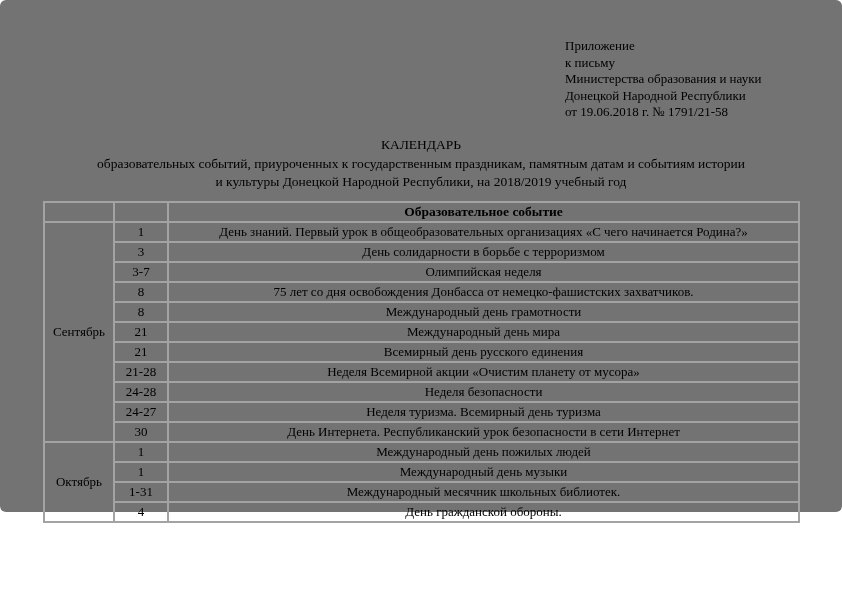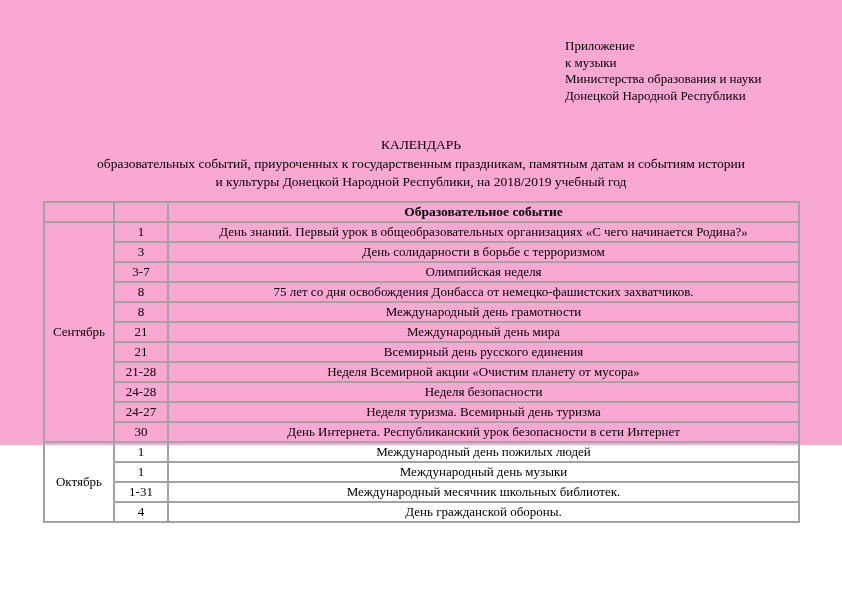--- a/index.html
+++ b/index.html
@@ -5,21 +5,21 @@
   * { box-sizing: border-box; margin: 0; padding: 0; }
   html, body { background: #ffffff; }
   body {
     width: 842px;
     height: 595px;
     font-family: "Liberation Serif", serif;
     color: #000;
     position: relative;
     overflow: hidden;
   }
-  .page { position: relative; width: 842px; height: 445px; background: #f9a8d4; }
+  .page { position: relative; width: 842px; height: 512px; background: #737373; border-radius: 6px; }
 
   .letterhead {
     position: absolute;
     left: 565px;
     top: 38px;
     font-size: 13px;
     line-height: 16.5px;
     white-space: nowrap;
   }
 
@@ -54,23 +54,24 @@
   th.event-head { text-align: center; font-weight: bold; font-size: 13.5px; }
   td.month-cell { text-align: center; vertical-align: middle; }
 </style>
 </head>
 <body>
 
 <div class="page">
 
   <div class="letterhead">
     <div>Приложение</div>
-    <div>к музыки</div>
+    <div>к письму</div>
     <div>Министерства образования и науки</div>
     <div>Донецкой Народной Республики</div>
+    <div>от 19.06.2018 г. № 1791/21-58</div>
   </div>
 
   <div class="doc-title">
     <div>КАЛЕНДАРЬ</div>
     <div>образовательных событий, приуроченных к государственным праздникам, памятным датам и событиям истории</div>
     <div>и культуры Донецкой Народной Республики, на 2018/2019 учебный год</div>
   </div>
 
   <table class="calendar">
     <tbody>

